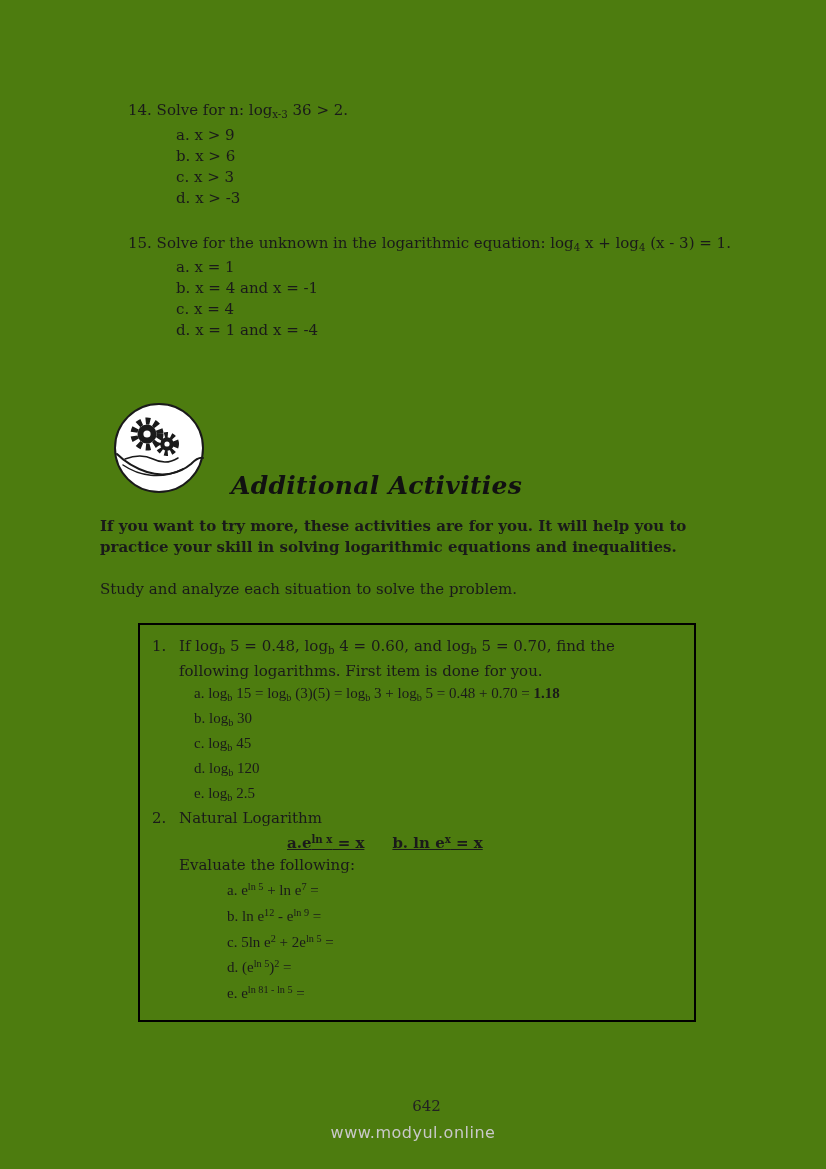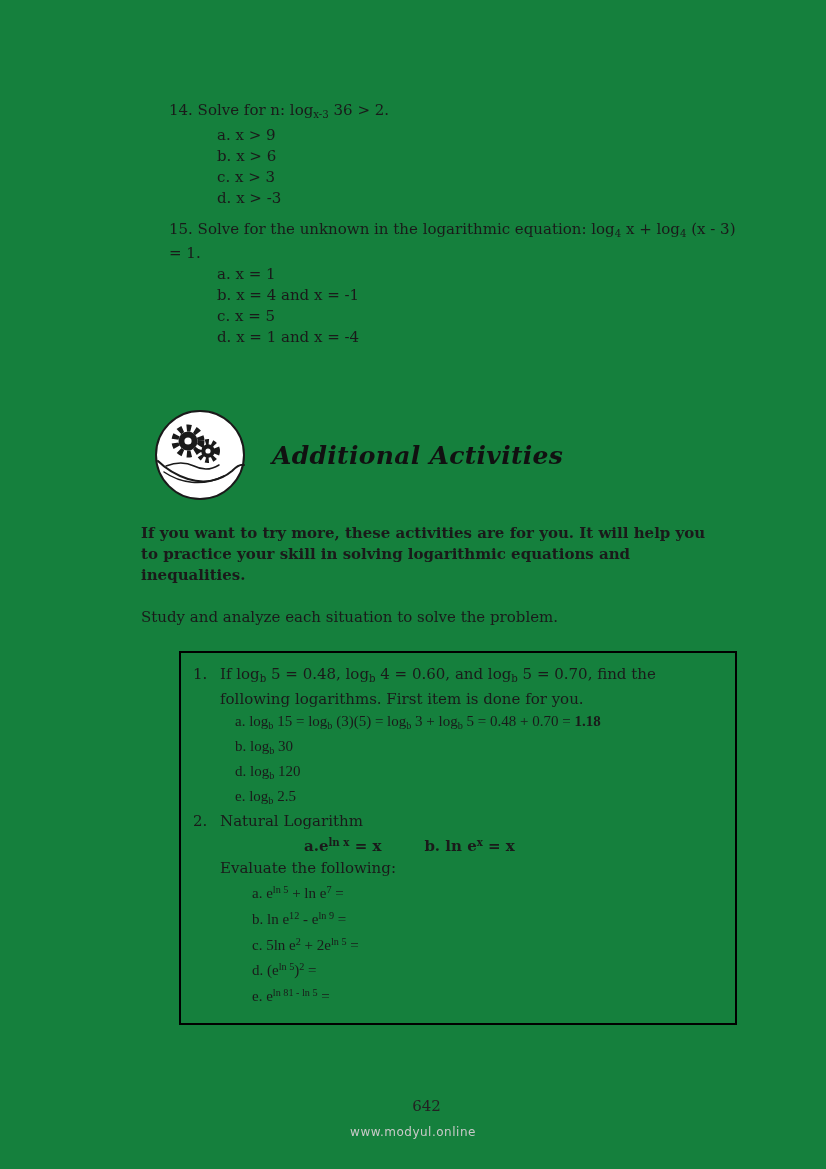--- a/index.html
+++ b/index.html
@@ -1,41 +1,40 @@
 <!DOCTYPE html>
 <html><head>
 <meta charset="utf-8">
 <style>
   * { margin:0; padding:0; box-sizing:border-box; }
   html,body { background:#e8e8e8; }
   .page {
     width:826px; height:1169px;
     margin:0 auto;
-    background:#15803d;
+    background:#4d7c0f;
     position:relative;
     font-family:"DejaVu Serif","Liberation Serif",serif;
     font-size:15px;
     color:#1a1a1a;
     line-height:21px;
     padding-top:100px;
     overflow:hidden;
-    padding-left:41px;
   }
   
   .rt-sub { font-size:0.68em; vertical-align:-0.25em; }
   .rt-sup { font-size:0.68em; vertical-align:0.5em; }
   .rt-b   { font-weight:bold; }
 
   .question { margin-left:128px; margin-right:80px; }
-  .question + .question { margin-top:10px; }
+  .question + .question { margin-top:24px; }
   .choices { margin-left:48px; }
   .choice { line-height:21px; }
 
   .section-head {
-    display:flex; align-items:center;
+    display:flex; align-items:flex-end;
     margin-top:60px; margin-left:112px; gap:24px;
   }
   .section-icon { width:95px; height:95px; flex:none; }
   .section-title {
     font-size:25px; font-weight:bold; font-style:italic;
     letter-spacing:0.3px; color:#111;
   }
 
   .intro { margin:20px 100px 0 100px;font-weight:bold; }
   .instruction { margin:21px 100px 0 100px; }
@@ -47,30 +46,30 @@
     padding:11px 14px 16px 12px;
     line-height:21.5px;
   }
   .box-item { display:flex; }
   .box-item + .box-item { margin-top:0; }
   .item-num { flex:none; width:20px; margin-right:7px; text-align:left; }
   .item-body { flex:1; }
   .sub-list { margin-left:15px; }
   .sub-line { line-height:21.5px;font-family:Liberation Serif, serif; }
   .nl-paragraph { text-indent:42px; }
-  .props-row { display:flex; gap:43px; margin-left:84px; }
-  .evaluate-list { margin-left:32px; }
+  .props-row { display:flex; gap:28px; margin-left:108px;text-decoration:underline; }
+  .evaluate-list { margin-left:48px; }
 
   .page-number {
     position:absolute; left:0; right:0; bottom:52px;
     text-align:center; font-size:15px; color:#222;margin-left:27px;
   }
   .watermark {
     position:absolute; left:0; right:0; bottom:26px;
-    text-align:center; font-size:12px;
+    text-align:center; font-size:16px;
     color:#c9c9c9;
     font-family:"DejaVu Sans","Liberation Sans",sans-serif;
     letter-spacing:0.5px;
   }
 </style>
 </head>
 <body>
 
 <div class="page">
 
@@ -82,21 +81,21 @@
       <div class="choice">c. x &gt; 3</div>
       <div class="choice">d. x &gt; -3</div>
     </div>
   </div>
 
   <div class="question">
     <div class="q-prompt"><span>15. Solve for the unknown in the logarithmic equation: log</span><span class="rt-sub">4</span><span> x + log</span><span class="rt-sub">4</span><span> (x - 3) = 1.</span></div>
     <div class="choices">
       <div class="choice">a. x = 1</div>
       <div class="choice">b. x = 4 and x = -1</div>
-      <div class="choice">c. x = 5</div>
+      <div class="choice">c. x = 4</div>
       <div class="choice">d. x = 1 and x = -4</div>
     </div>
   </div>
 
   <div class="section-head">
     <span class="section-icon">
       <svg width="95" height="95" viewBox="0 0 95 95">
         <circle cx="47" cy="47" r="44" fill="#ffffff" stroke="#1a1a1a" stroke-width="2"></circle>
 
         <circle cx="35" cy="33" r="13" fill="none" stroke="#1a1a1a" stroke-width="7" stroke-dasharray="4.5 4"></circle>
@@ -121,20 +120,21 @@
 
   <div class="activities-box">
 
     <div class="box-item">
       <span class="item-num">1.</span>
       <div class="item-body">
         <div><span>If log</span><span class="rt-sub">b</span><span> 5 = 0.48, log</span><span class="rt-sub">b</span><span> 4 = 0.60, and log</span><span class="rt-sub">b</span><span> 5 = 0.70, find the following logarithms. First item is done for you.</span></div>
         <div class="sub-list">
           <div class="sub-line"><span>a. log</span><span class="rt-sub">b</span><span> 15 = log</span><span class="rt-sub">b</span><span> (3)(5) = log</span><span class="rt-sub">b</span><span> 3 + log</span><span class="rt-sub">b</span><span> 5 = 0.48 + 0.70 = </span><span class="rt-b">1.18</span></div>
           <div class="sub-line"><span>b. log</span><span class="rt-sub">b</span><span> 30</span></div>
+          <div class="sub-line"><span>c. log</span><span class="rt-sub">b</span><span> 45</span></div>
           <div class="sub-line"><span>d. log</span><span class="rt-sub">b</span><span> 120</span></div>
           <div class="sub-line"><span>e. log</span><span class="rt-sub">b</span><span> 2.5</span></div>
         </div>
       </div>
     </div>
 
     <div class="box-item">
       <span class="item-num">2.</span>
       <div class="item-body">
         <div>Natural Logarithm</div>

